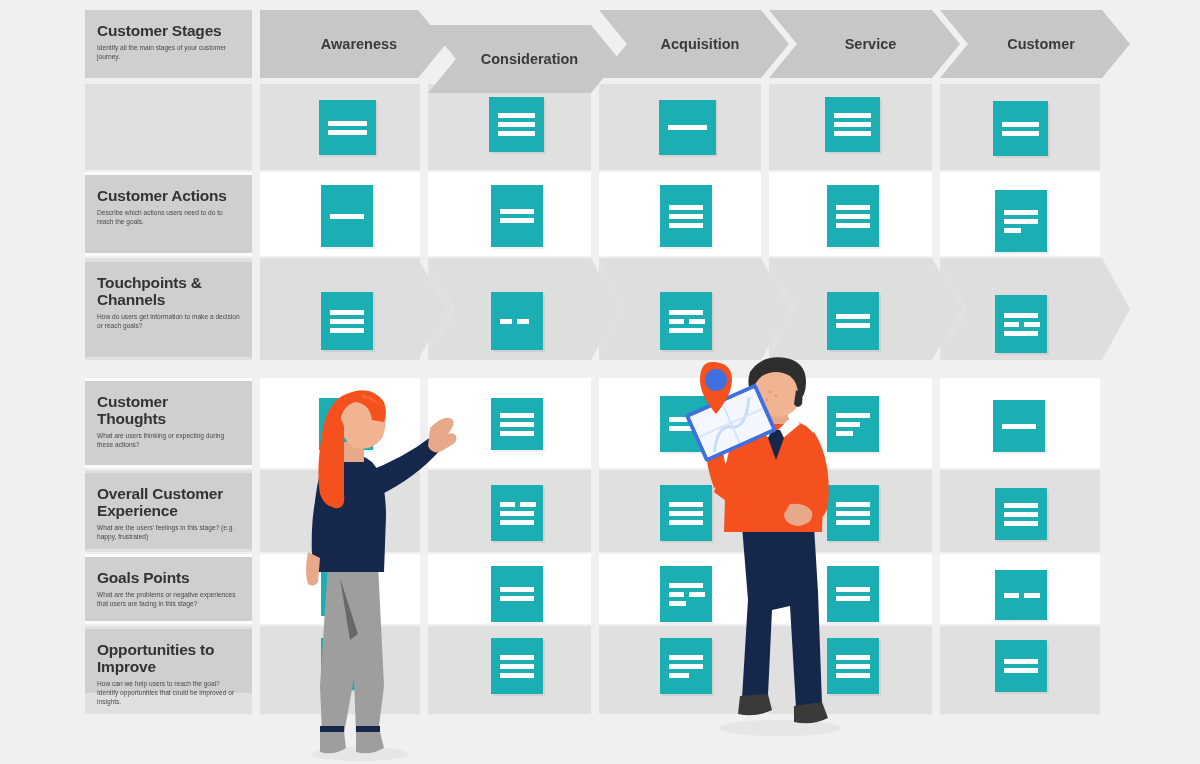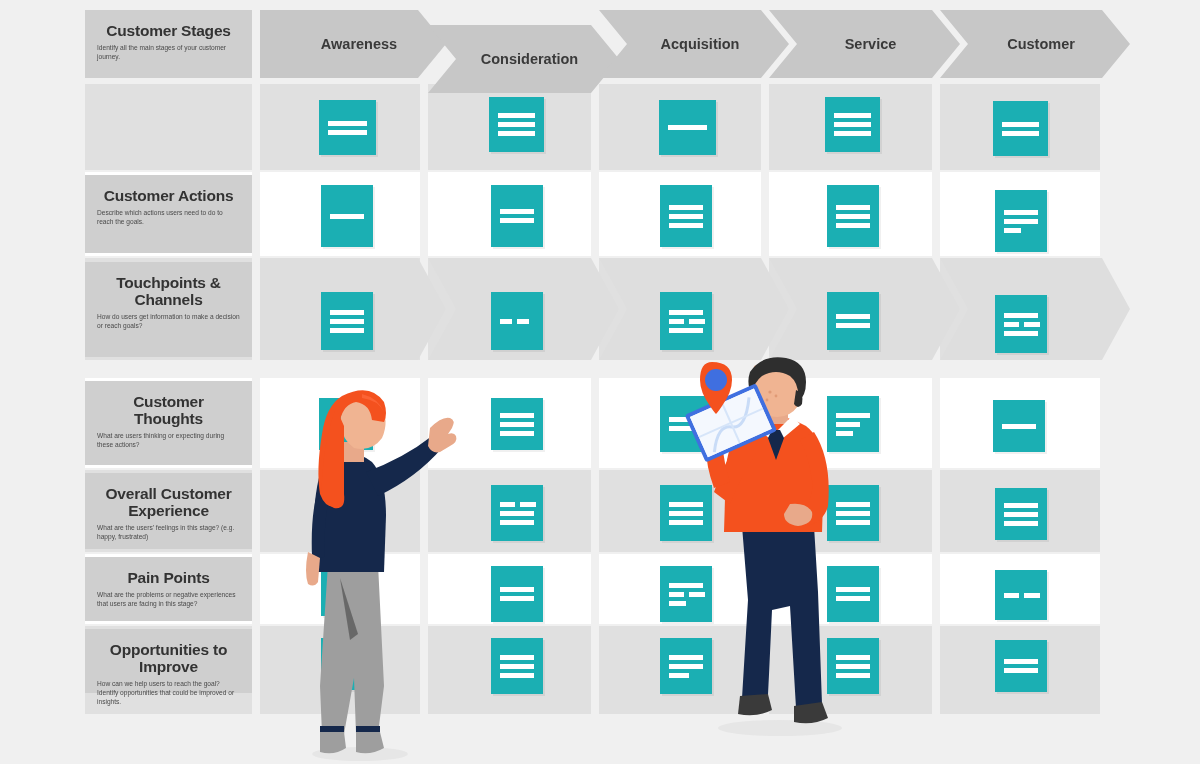--- a/index.html
+++ b/index.html
@@ -19,21 +19,21 @@
 
   
   .labelcell {
     position:absolute; left:85px; width:167px;
     background:#cfcfcf;
     padding:12px 12px 8px 12px;
     color:#3b3b3b;
   }
   .labelcell .t {
     font-size:15.5px; font-weight:bold; line-height:17px;
-    letter-spacing:-0.2px; color:#333;text-align:center;
+    letter-spacing:-0.2px; color:#333;
   }
   .labelcell .s {
     margin-top:4px; font-size:6.6px; line-height:9px; color:#4a4a4a;
     font-weight:normal;
   }
 
   
   .chev {
     position:absolute;
     background:#c7c7c7;
@@ -180,21 +180,21 @@
   </div>
   <div class="labelcell" style="top:381px;height:84px;">
     <div class="t">Customer Thoughts</div>
     <div class="s">What are users thinking or expecting during these actions?</div>
   </div>
   <div class="labelcell" style="top:473px;height:76px;">
     <div class="t">Overall Customer Experience</div>
     <div class="s">What are the users' feelings in this stage? (e.g. happy, frustrated)</div>
   </div>
   <div class="labelcell" style="top:557px;height:64px;">
-    <div class="t">Pain Points</div>
+    <div class="t">Goals Points</div>
     <div class="s">What are the problems or negative experiences that users are facing in this stage?</div>
   </div>
   <div class="labelcell" style="top:629px;height:64px;">
     <div class="t">Opportunities to Improve</div>
     <div class="s">How can we help users to reach the goal? Identify opportunities that could be improved or insights.</div>
   </div>
 
   <div class="note" style="left:319px;top:100px;width:57px;height:55px;">
       <div class="ln"></div>
       <div class="ln"></div>

